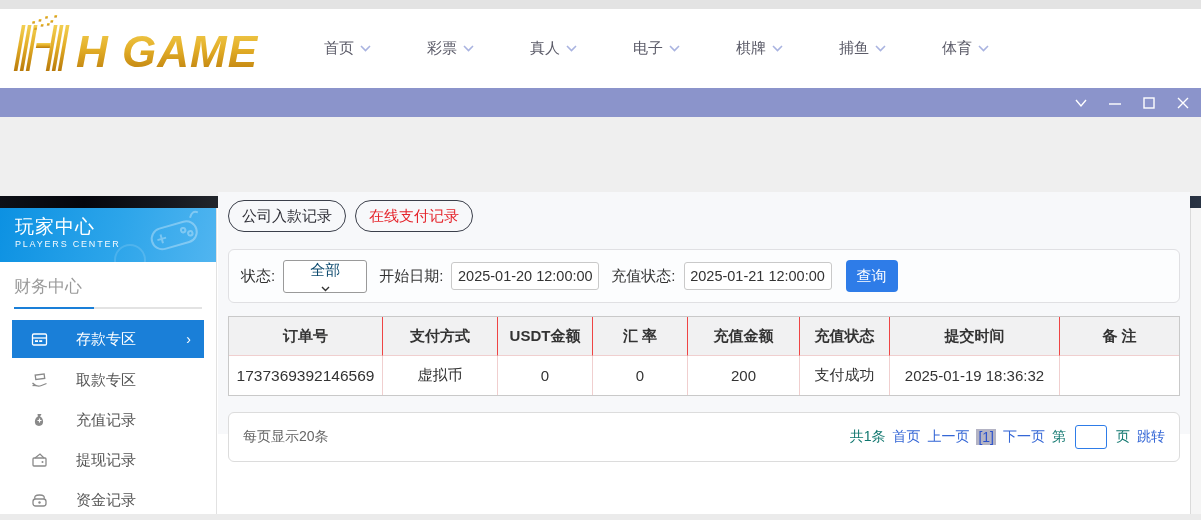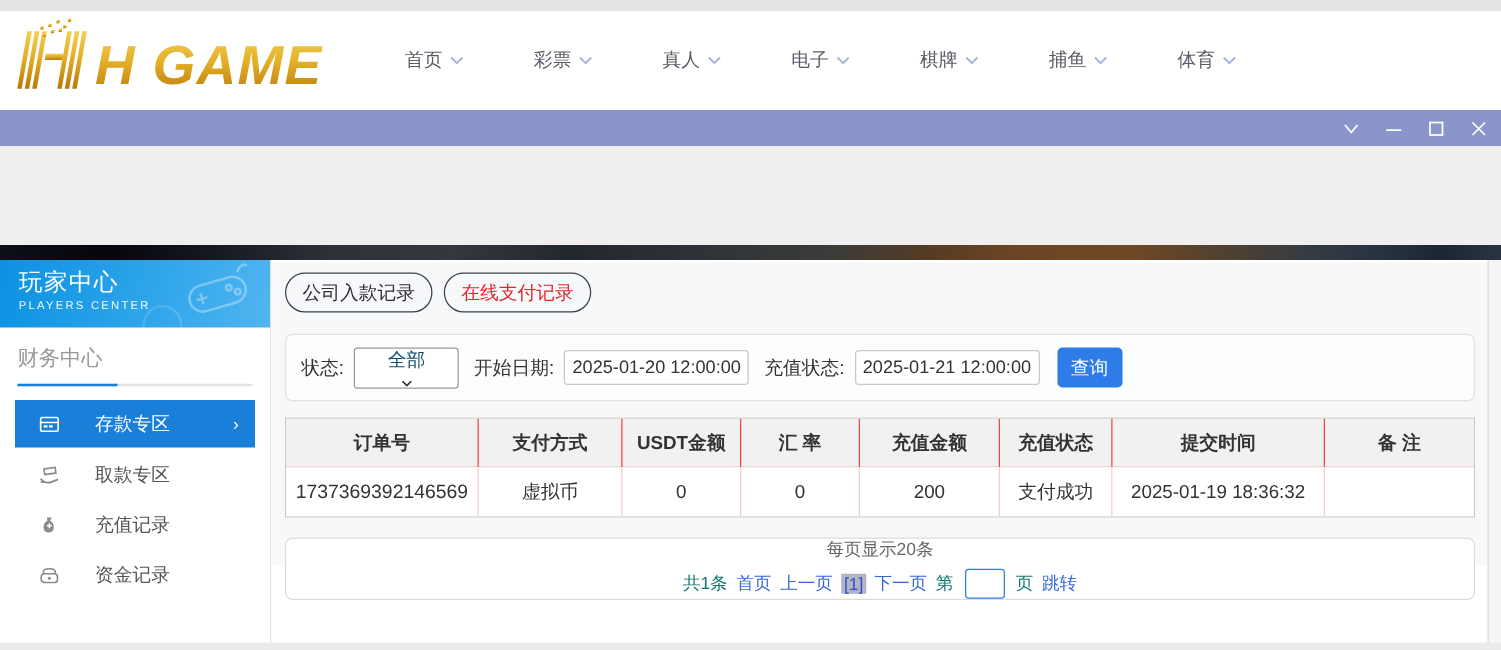--- a/index.html
+++ b/index.html
@@ -42,21 +42,21 @@
   .section-underline{height:2px;margin:0 14px;background:#e3e3e3;position:relative;}
   .section-underline span{position:absolute;left:0;top:0;height:2px;width:80px;background:#1a7fd8;}
   .menu{margin-top:11px;}
   .menu-item{height:40px;display:flex;align-items:center;padding-left:31px;gap:28px;font-size:15px;
     color:#555;cursor:pointer;position:relative;box-sizing:border-box;}
   .menu-item .mi-icon{width:17px;height:17px;flex:0 0 17px;display:flex;align-items:center;}
   .menu-item.active{background:#1a7fd8;color:#fff;margin-left:12px;width:192px;height:38px;
     padding-left:19px;margin-bottom:2px;}
   .mi-chevron{position:absolute;right:13px;font-size:14px;color:#fff;}
   
-  .main{position:absolute;left:218px;top:210px;width:972px;height:242px;background:#f7f8fa;}
+  .main{position:absolute;left:218px;top:192px;width:972px;height:242px;background:#f7f8fa;}
   .tabs{position:absolute;left:10px;top:8px;display:flex;gap:9px;}
   .tab{height:30px;border:1px solid #3b3f4a;border-radius:16px;display:flex;align-items:center;
     padding:0 13px;font-size:15px;color:#2e2e36;background:transparent;cursor:pointer;white-space:nowrap;}
   .tab.active{color:#e5252c;}
   .filter-box{position:absolute;left:10px;top:57px;width:952px;height:54px;background:#fcfdfe;
     border:1px solid #e0e0e3;border-radius:6px;box-sizing:border-box;display:flex;align-items:center;
     padding:0 12px;gap:8px;}
   .f-label{font-size:15px;color:#333;white-space:nowrap;}
   .select-box{width:84px;height:33px;border:1px solid #9a9a9a;border-radius:3px;background:#fff;
     display:flex;align-items:center;justify-content:space-between;padding:0 8px;box-sizing:border-box;
@@ -72,21 +72,21 @@
   .th{height:39px;background:#f1f1f2;display:flex;align-items:center;justify-content:center;
     font-weight:bold;font-size:15px;color:#333;border-left:1px solid #ef4444;border-bottom:1px solid #f0cfcf;
     box-sizing:border-box;white-space:nowrap;}
   .td{height:39px;background:#fff;display:flex;align-items:center;justify-content:center;
     font-size:15px;color:#333;border-left:1px solid #f0cfcf;box-sizing:border-box;white-space:nowrap;}
   .no-lb{border-left:none;}
   .td-order{font-size:15.5px;letter-spacing:0;}
   
   .pagination{position:absolute;left:10px;top:220px;width:952px;height:50px;background:#fff;
     border:1px solid #dcdcdc;border-radius:6px;box-sizing:border-box;display:flex;align-items:center;
-    justify-content:space-between;padding:0 14px;flex-direction:column;}
+    justify-content:space-between;padding:0 14px;}
   .page-size{font-size:14px;color:#666;}
   .pager{display:flex;align-items:center;gap:7px;font-size:14px;}
   .pg-text{color:#0f766e;}
   .pg-link{color:#3567d6;cursor:pointer;}
   .pg-current{color:#2b52cc;background:#b3b3c4;padding:0 2px;cursor:default;}
   .jump-input{width:32px;height:24px;border:1px solid #2e7ce8;border-radius:3px;box-sizing:border-box;
     margin:0 2px;font-family:inherit;}
 </style>
 </head>
 <body>
@@ -247,20 +247,30 @@
       <div class="menu-item">
         <span class="mi-icon">
           <svg width="17" height="17" viewBox="0 0 17 17">
             <path d="M6.5 2 h4 l-1.4 2.6 c3.6 1.4 4.8 9.4 -1.1 9.4 c-5.9 0 -4.7 -8 -1.1 -9.4 z" fill="#8a8a8a"></path>
             <path d="M8.5 6.5 v4 M6.5 8.5 h4" stroke="#fff" stroke-width="1.2"></path>
           </svg>
         </span>
         <span>充值记录</span>
       </div>
 
+      <div class="menu-item">
+        <span class="mi-icon">
+          <svg width="17" height="17" viewBox="0 0 17 17" fill="none" stroke="#8a8a8a" stroke-width="1.3">
+            <rect x="2" y="6" width="13" height="8" rx="1"></rect>
+            <path d="M4 6 L9 2 L13 6"></path>
+            <circle cx="11.5" cy="10" r="1" fill="#8a8a8a" stroke="none"></circle>
+          </svg>
+        </span>
+        <span>提现记录</span>
+      </div>
 
       <div class="menu-item">
         <span class="mi-icon">
           <svg width="17" height="17" viewBox="0 0 17 17" fill="none" stroke="#8a8a8a" stroke-width="1.3">
             <path d="M4 7 q-1.5 -4 4.5 -4 q6 0 4.5 4"></path>
             <rect x="2" y="7" width="13" height="7" rx="2.5"></rect>
             <circle cx="8.5" cy="10.5" r="1.2" fill="#8a8a8a" stroke="none"></circle>
           </svg>
         </span>
         <span>资金记录</span>

